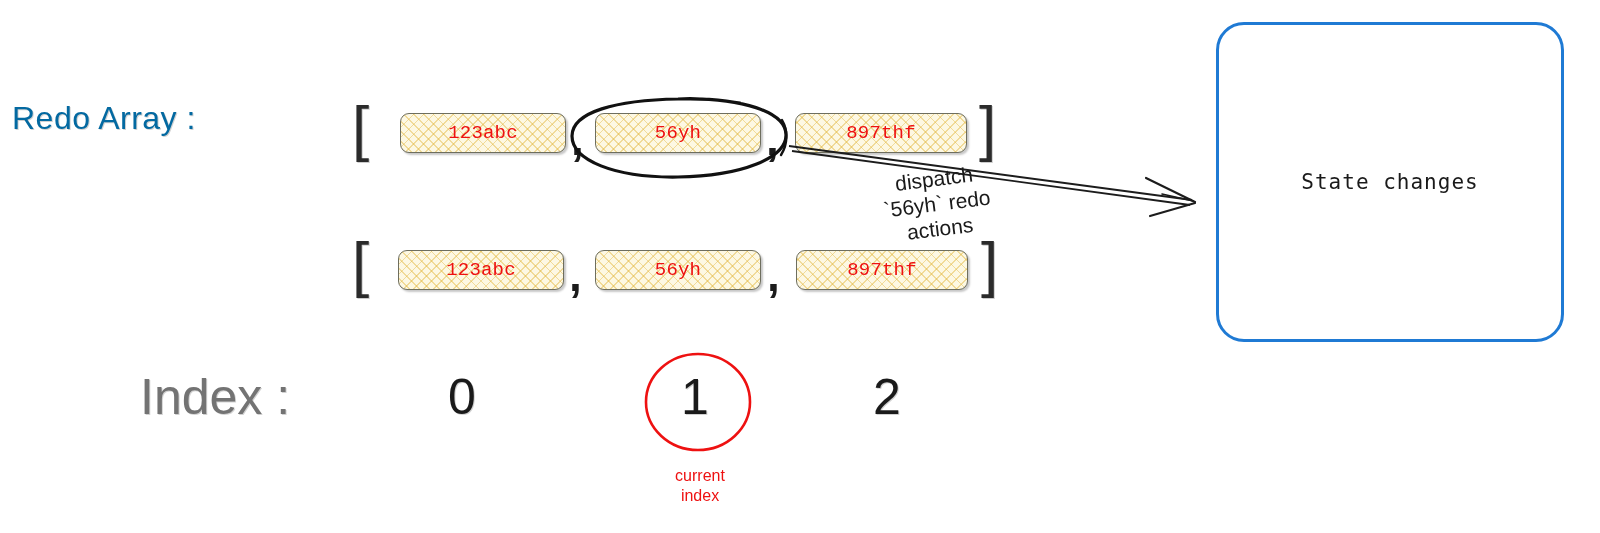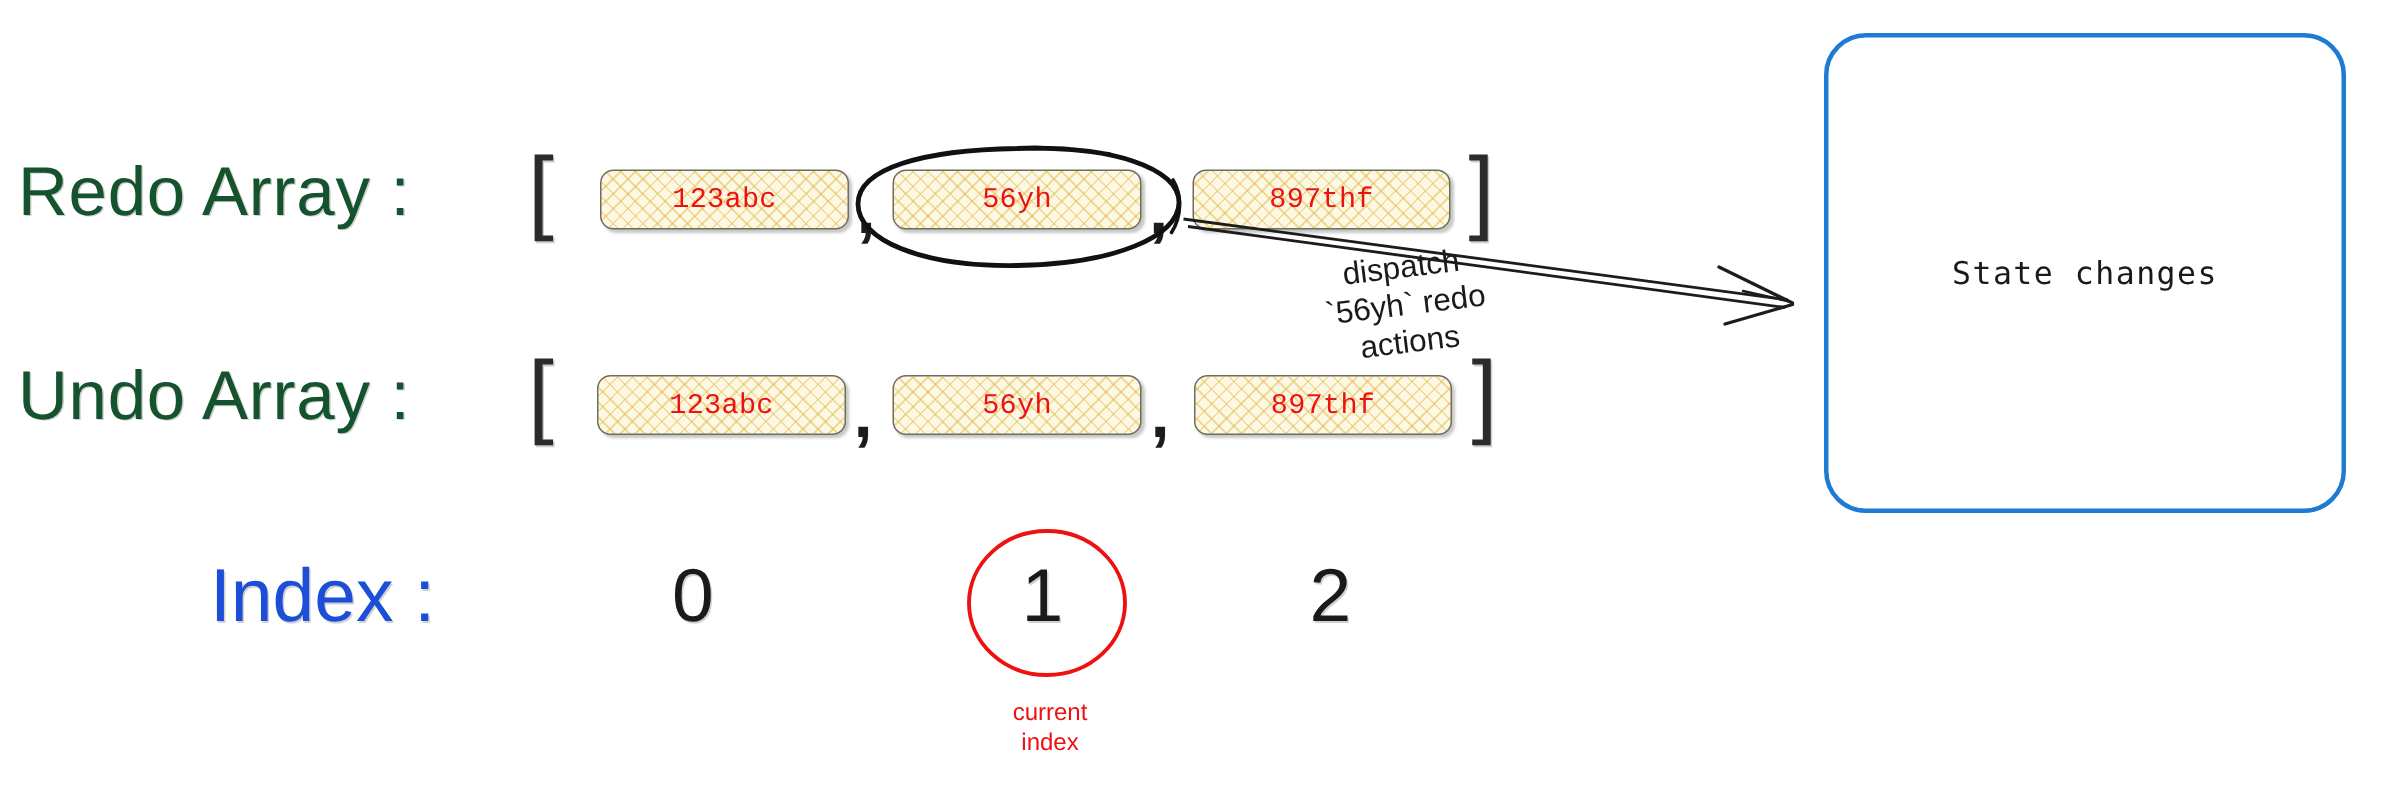--- a/index.html
+++ b/index.html
@@ -15,23 +15,23 @@
     width: 1600px;
     height: 533px;
     background: #ffffff;
     overflow: hidden;
   }
 
   
   .row-label {
     position: absolute;
     font-family: "Liberation Sans", sans-serif;
-    font-size: 46px;
+    font-size: 32px;
     font-weight: 400;
-    color: #14532d;
+    color: #0369a1;
     letter-spacing: 0.5px;
     white-space: nowrap;
     text-shadow: 1px 1px 0 rgba(0,0,0,0.18);
   }
   #redo-label { left: 12px;  top: 100px; }
   #undo-label { left: 12px;  top: 236px; }
 
   
   .bracket {
     position: absolute;
@@ -77,21 +77,21 @@
     line-height: 1;
   }
 
   
   #index-label {
     position: absolute;
     left: 140px;
     top: 368px;
     font-family: "Liberation Sans", sans-serif;
     font-size: 50px;
-    color: #1d4ed8;
+    color: #737373;
     white-space: nowrap;
     text-shadow: 1px 1px 0 rgba(0,0,0,0.18);
   }
   .index-num {
     position: absolute;
     font-family: "Liberation Sans", sans-serif;
     font-size: 50px;
     color: #1a1a1a;
     text-shadow: 1px 1px 0 rgba(0,0,0,0.18);
   }
@@ -175,21 +175,20 @@
   </div>
 
   <div class="comma" style="left:766px; top:116px;">,</div>
 
   <div class="chip" style="left:795px; top:113px; width:172px;">
     <span>897thf</span>
   </div>
 
   <div class="bracket" style="left:979px; top:97px;">]</div>
 
-  <div class="row-label" id="undo-label">Undo Array :</div>
 
   <div class="bracket" style="left:352px; top:233px;">[</div>
 
   <div class="chip" style="left:398px; top:250px; width:166px;">
     <span>123abc</span>
   </div>
 
   <div class="comma" style="left:569px; top:252px;">,</div>
 
   <div class="chip" style="left:595px; top:250px; width:166px;">

